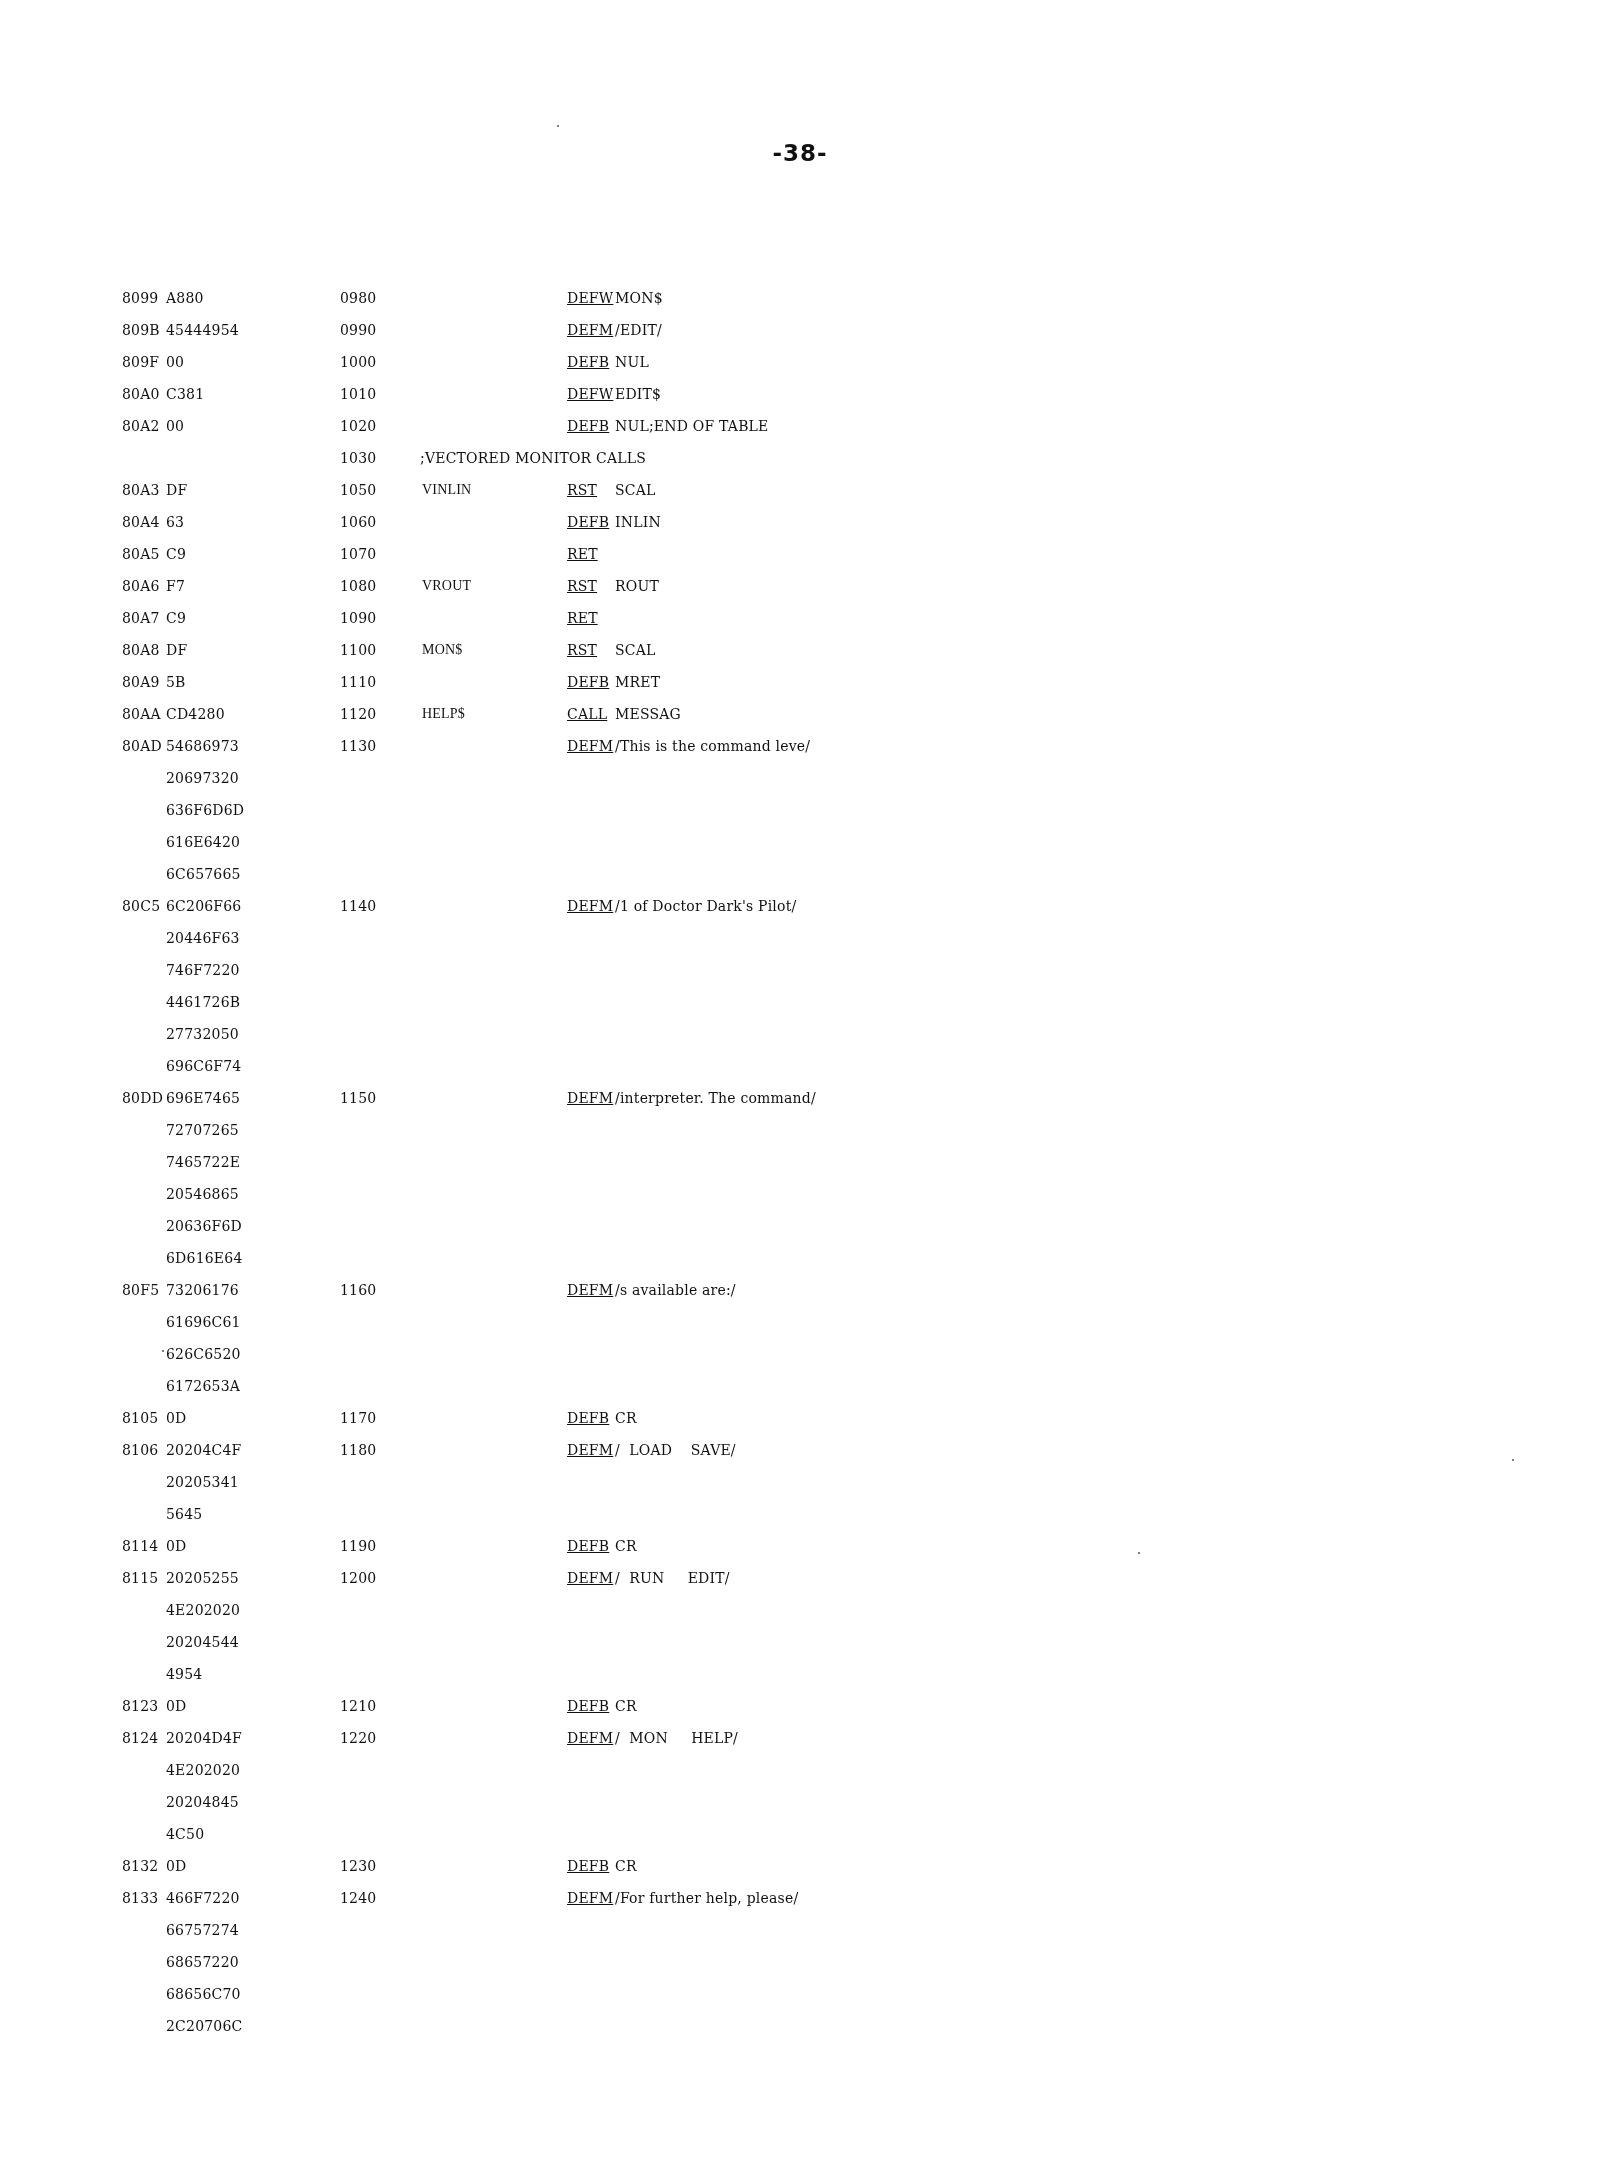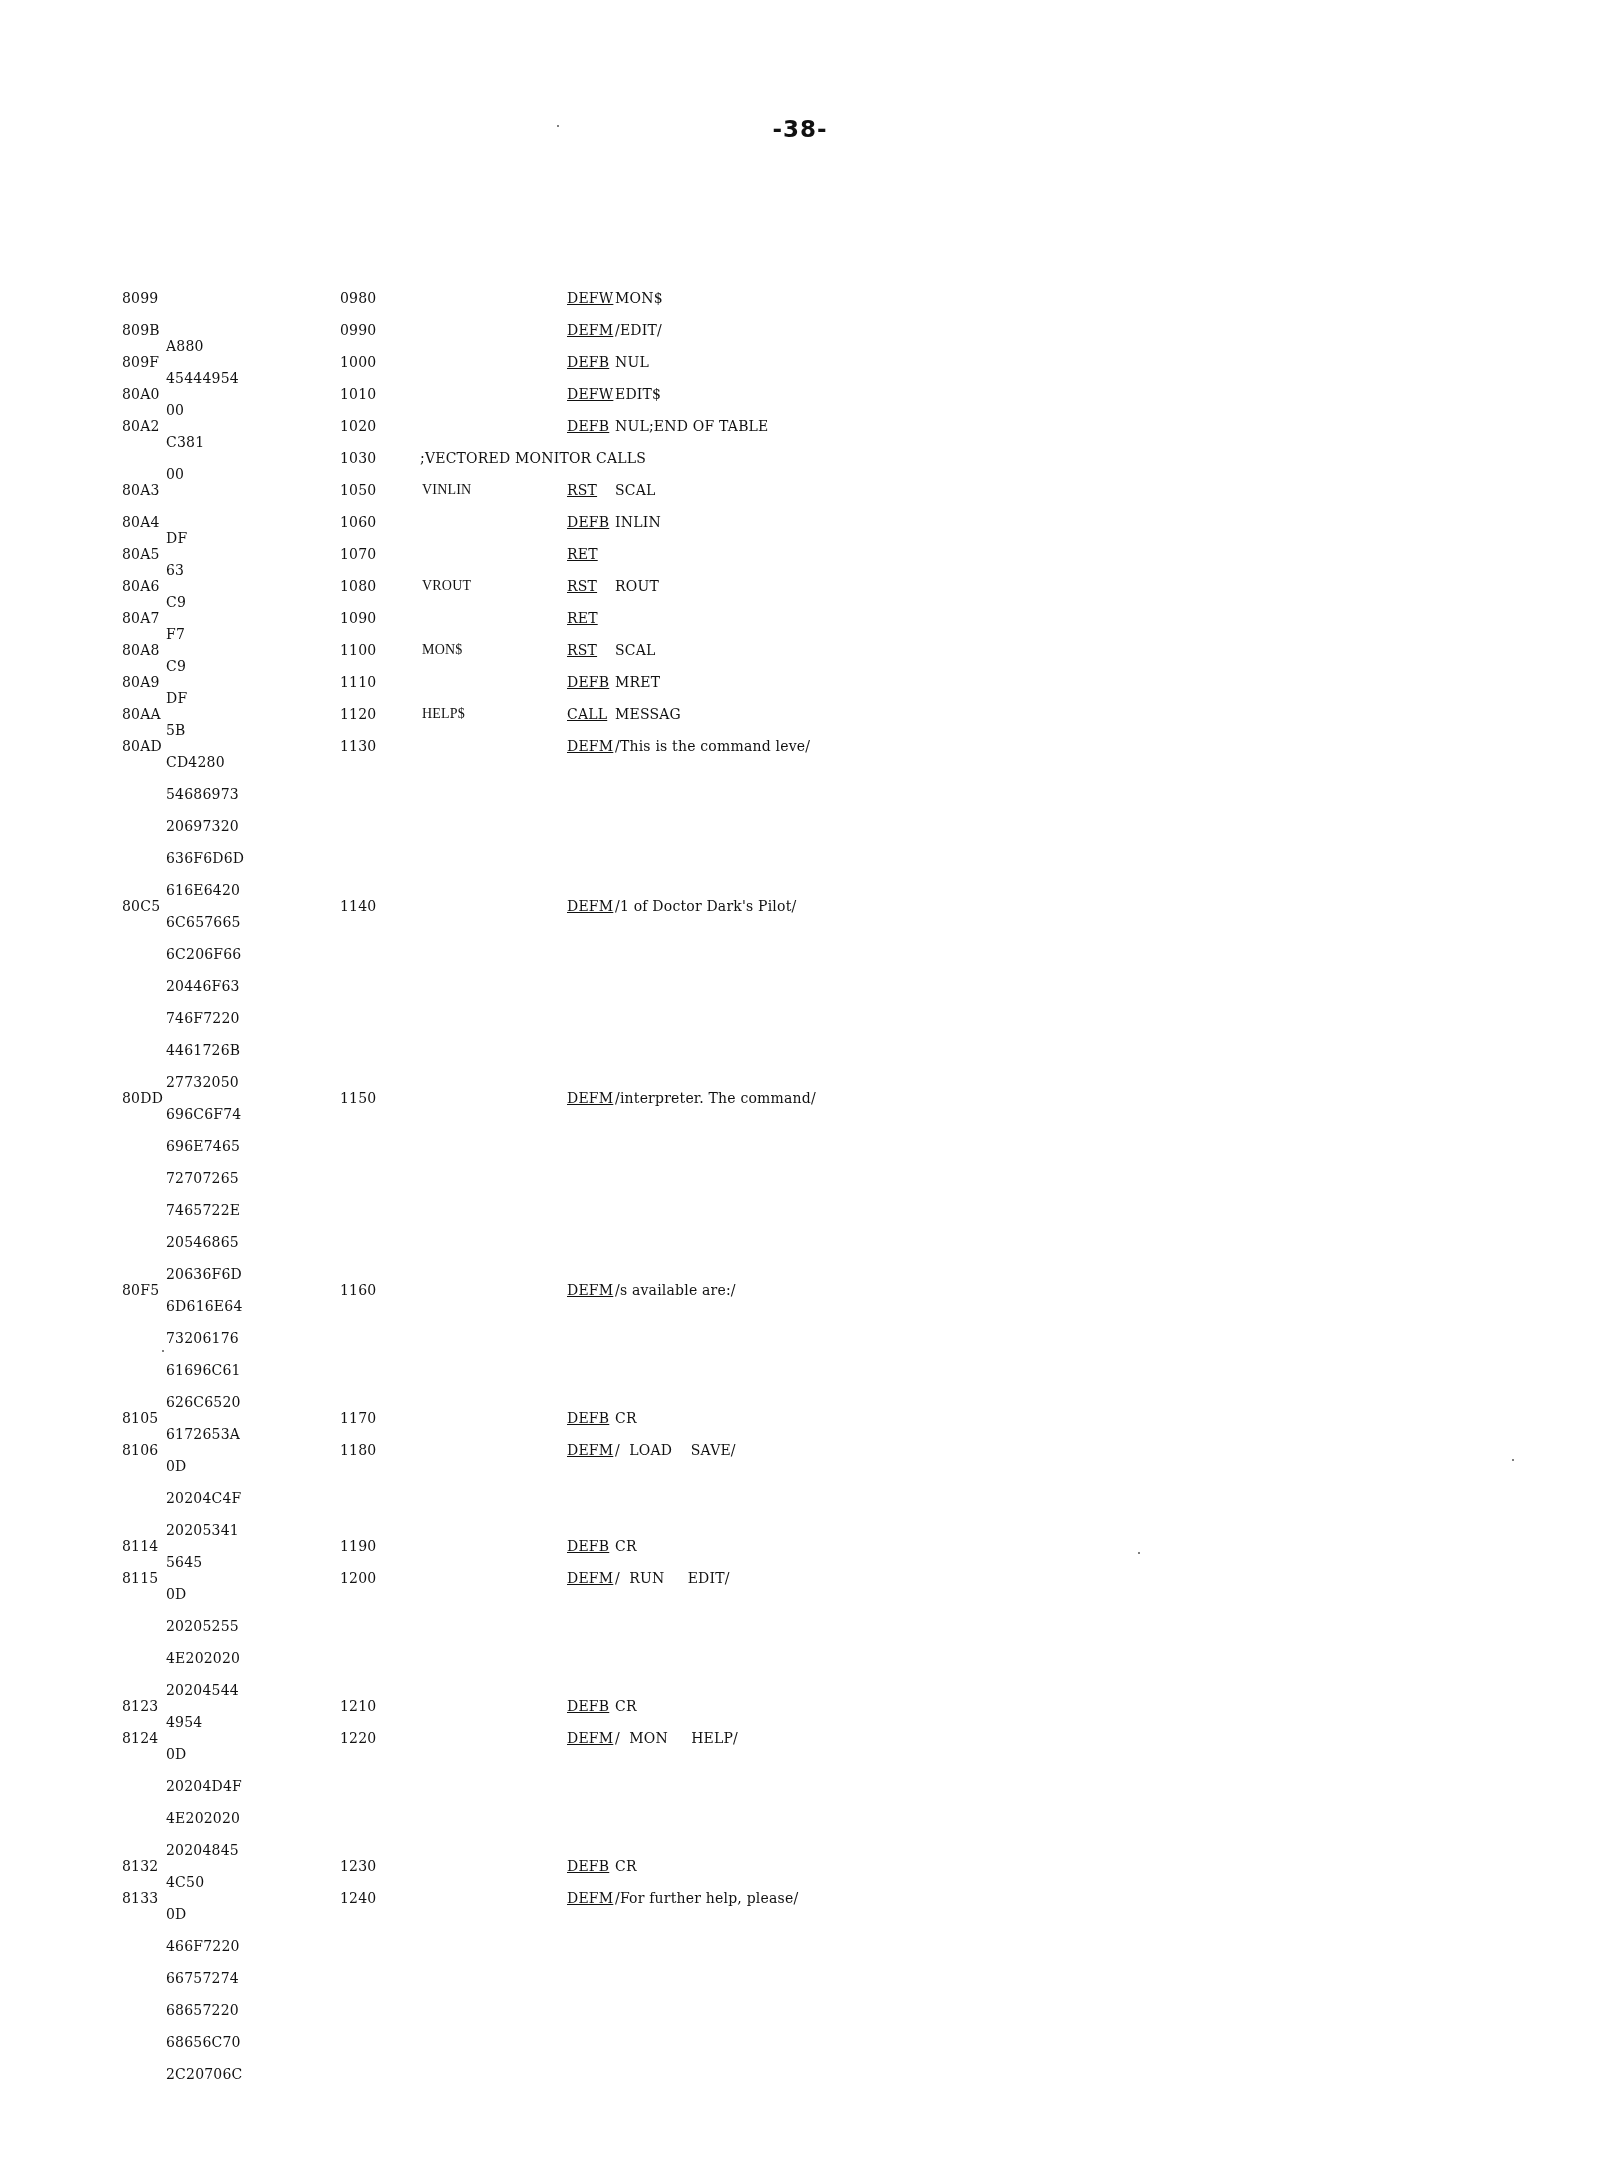--- a/index.html
+++ b/index.html
@@ -9,21 +9,21 @@
   }
   body {
     width: 1600px;
     height: 2184px;
     position: relative;
     overflow: hidden;
     color: #111111;
   }
   .page-number {
     position: absolute;
-    top: 116px;
+    top: 140px;
     left: 0;
     width: 1600px;
     text-align: center;
     font-family: "DejaVu Sans", sans-serif;
     font-weight: bold;
     font-size: 23px;
     letter-spacing: 1px;
     padding-left: 0px;
   }
   .page-number span { display: inline-block; margin-left: 0px; transform: translateX(0px); }
@@ -41,21 +41,21 @@
     line-height: 32px;
     white-space: pre;
   }
   .row span {
     position: absolute;
     top: 0;
     white-space: pre;
     letter-spacing: 0.2px;
   }
   .c-addr  { left: 122px; }
-  .c-hex   { left: 166px; margin-top: 48px; }
+  .c-hex   { left: 166px; }
   .c-line  { left: 340px; }
   .c-label { left: 422px; font-family: Liberation Serif, serif; }
   .c-op    { left: 567px; text-decoration: underline; }
   .c-arg   { left: 615px; }
   .c-comment { left: 420px; }
   .speck {
     position: absolute;
     width: 2px;
     height: 2px;
     background: #555;

